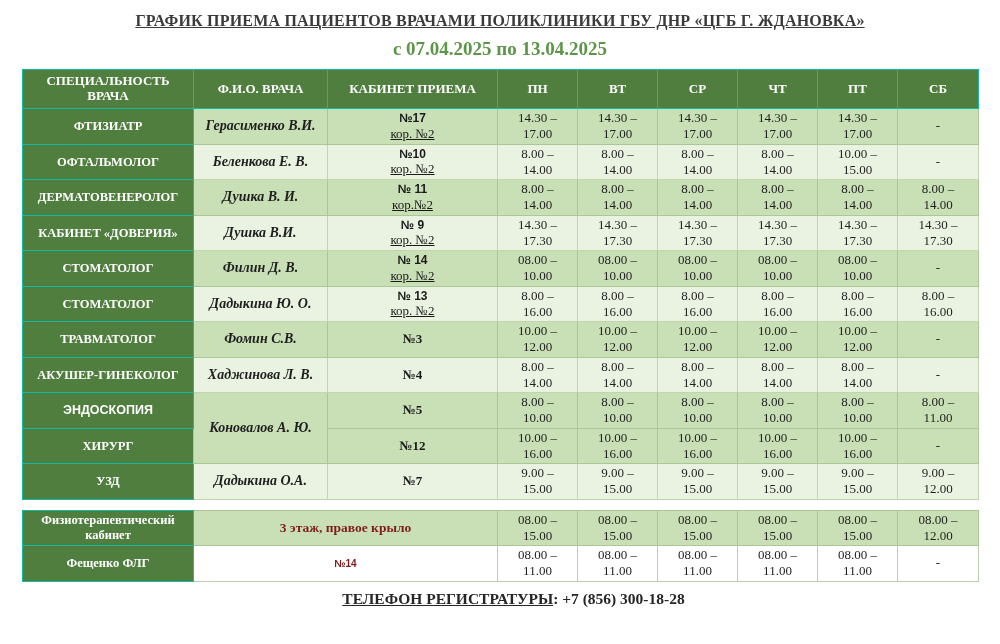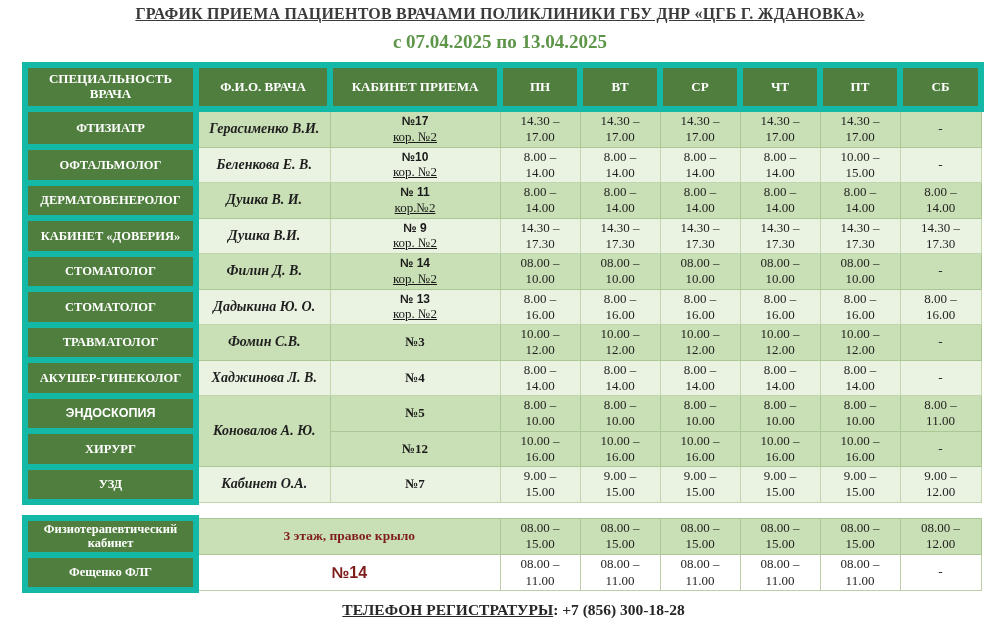--- a/index.html
+++ b/index.html
@@ -1,42 +1,42 @@
 <!DOCTYPE html>
 <html><head>
 <meta charset="utf-8">
 <style>
   html,body{margin:0;padding:0;background:#ffffff;}
   body{width:1000px;height:644px;font-family:"Liberation Serif",serif;color:#222;overflow:hidden;}
-  .page{padding:1px 22px 0 22px;}
+  .page{padding:8px 22px 0 22px;}
   .title{font-family:"Liberation Serif",serif;font-size:16px;font-weight:bold;color:#3a3a3a;
          text-align:center;text-decoration:underline;margin:4px 0 2px 0;letter-spacing:.2px;}
   .subtitle{font-size:19px;font-weight:bold;color:#5d9549;text-align:center;margin:8px 0 9px 0;}
   table{border-collapse:collapse;width:956px;table-layout:fixed;}
   #aux-table{margin-top:10px;}
   th,td{text-align:center;vertical-align:middle;padding:1px 2px;overflow:hidden;}
   
-  .dark{background:#507e3e;color:#ffffff;border:6px solid #14b8a6;font-weight:bold;}
+  .dark{background:#507e3e;color:#ffffff;border:1px solid #14b8a6;font-weight:bold;}
   th.dark{font-size:13px;height:36px;line-height:1.15;}
   td.c-spec{font-size:12.5px;line-height:1.15;}
   
   tr.row-green td.lt{background:#c9dfb5;border:1px solid #aac795;}
   tr.row-light td.lt{background:#eaf3e2;border:1px solid #c2d6ae;}
   tr.row-white td.lt{background:#ffffff;border:1px solid #bccfa9;}
   tr{height:20px;}
   #aux-table tr{height:34px;}
   .c-doc{font-style:italic;font-size:14px;color:#1f1f1f;font-weight:bold;}
   .c-cab{line-height:1.2;color:#1a1a1a;}
   .cab-no{font-weight:bold;font-size:13px;display:block;}
   .cab-no.sans{font-family:"Liberation Sans",sans-serif;font-size:12px;}
   .cab-kor{text-decoration:underline;font-size:13px;display:block;}
   .c-time{font-size:13px;line-height:1.25;white-space:pre-line;color:#1f1f1f;}
   .sans-label{font-family:"Liberation Sans",sans-serif;font-size:12px;}
   .c-loc{font-weight:bold;font-size:13.5px;color:#7f1d1d;}
-  .c-loc.sans{font-family:"Liberation Sans",sans-serif;font-size:16px;}
+  .c-loc.sans{font-family:"Liberation Sans",sans-serif;font-size:10px;}
   .footer{margin-top:8px;text-align:center;font-size:15.5px;font-weight:bold;color:#262626;}
   .footer .u{text-decoration:underline;margin-left:27px;}
   col.c1{width:171px;}col.c2{width:134px;}col.c3{width:170px;}
   col.cd{width:80px;}col.cdl{width:81px;}
   col.cm{width:304px;}
 </style>
 </head>
 <body>
 
 <div class="page">
@@ -253,21 +253,21 @@
           <td class="lt c-time">10.00 –
 16.00</td>
           <td class="lt c-time">10.00 –
 16.00</td>
           <td class="lt c-time">10.00 –
 16.00</td>
           <td class="lt c-time">-</td>
         </tr>
         <tr class="row-light">
           <td class="dark c-spec">УЗД</td>
-          <td class="lt c-doc">Кабинет О.А.</td>
+          <td class="lt c-doc">Дадыкина О.А.</td>
           <td class="lt c-cab">
             <span class="cab-no">№7</span>
           </td>
           <td class="lt c-time">9.00 –
 15.00</td>
           <td class="lt c-time">9.00 –
 15.00</td>
           <td class="lt c-time">9.00 –
 15.00</td>
           <td class="lt c-time">9.00 –

